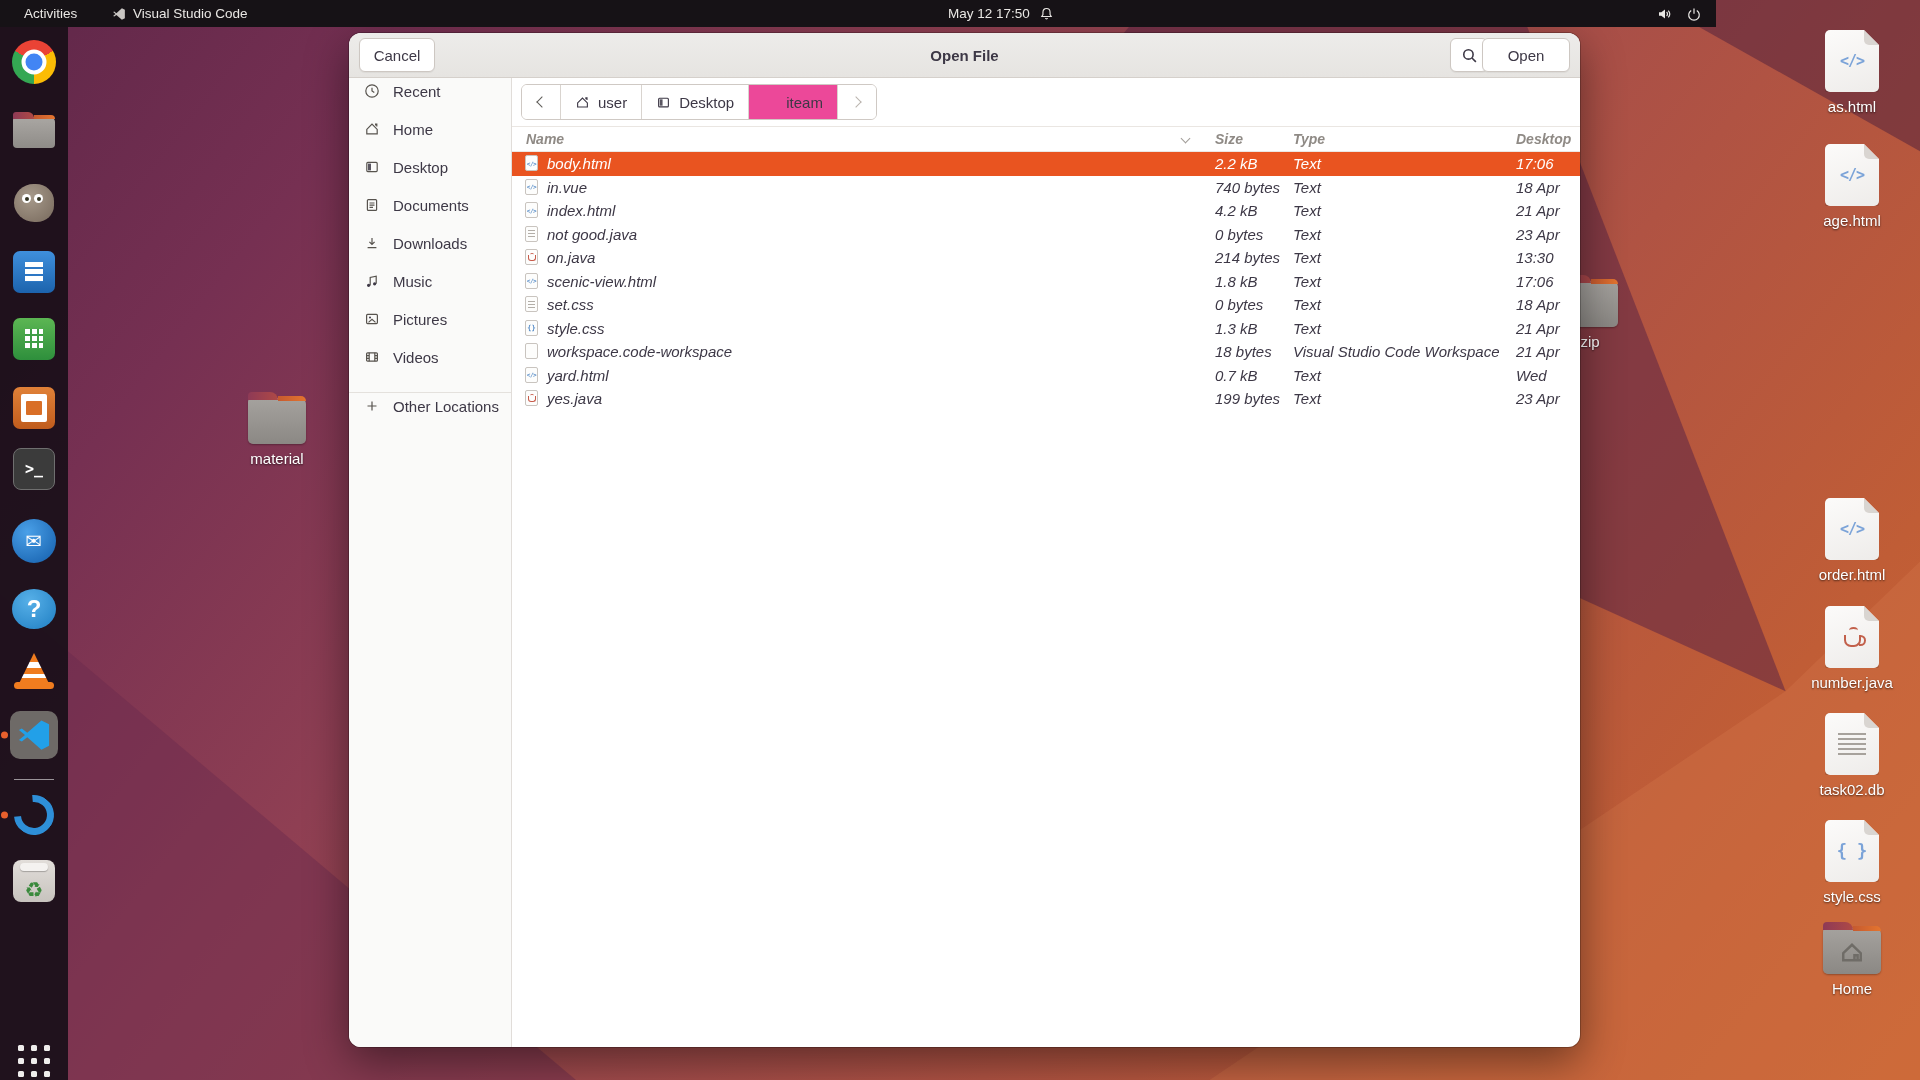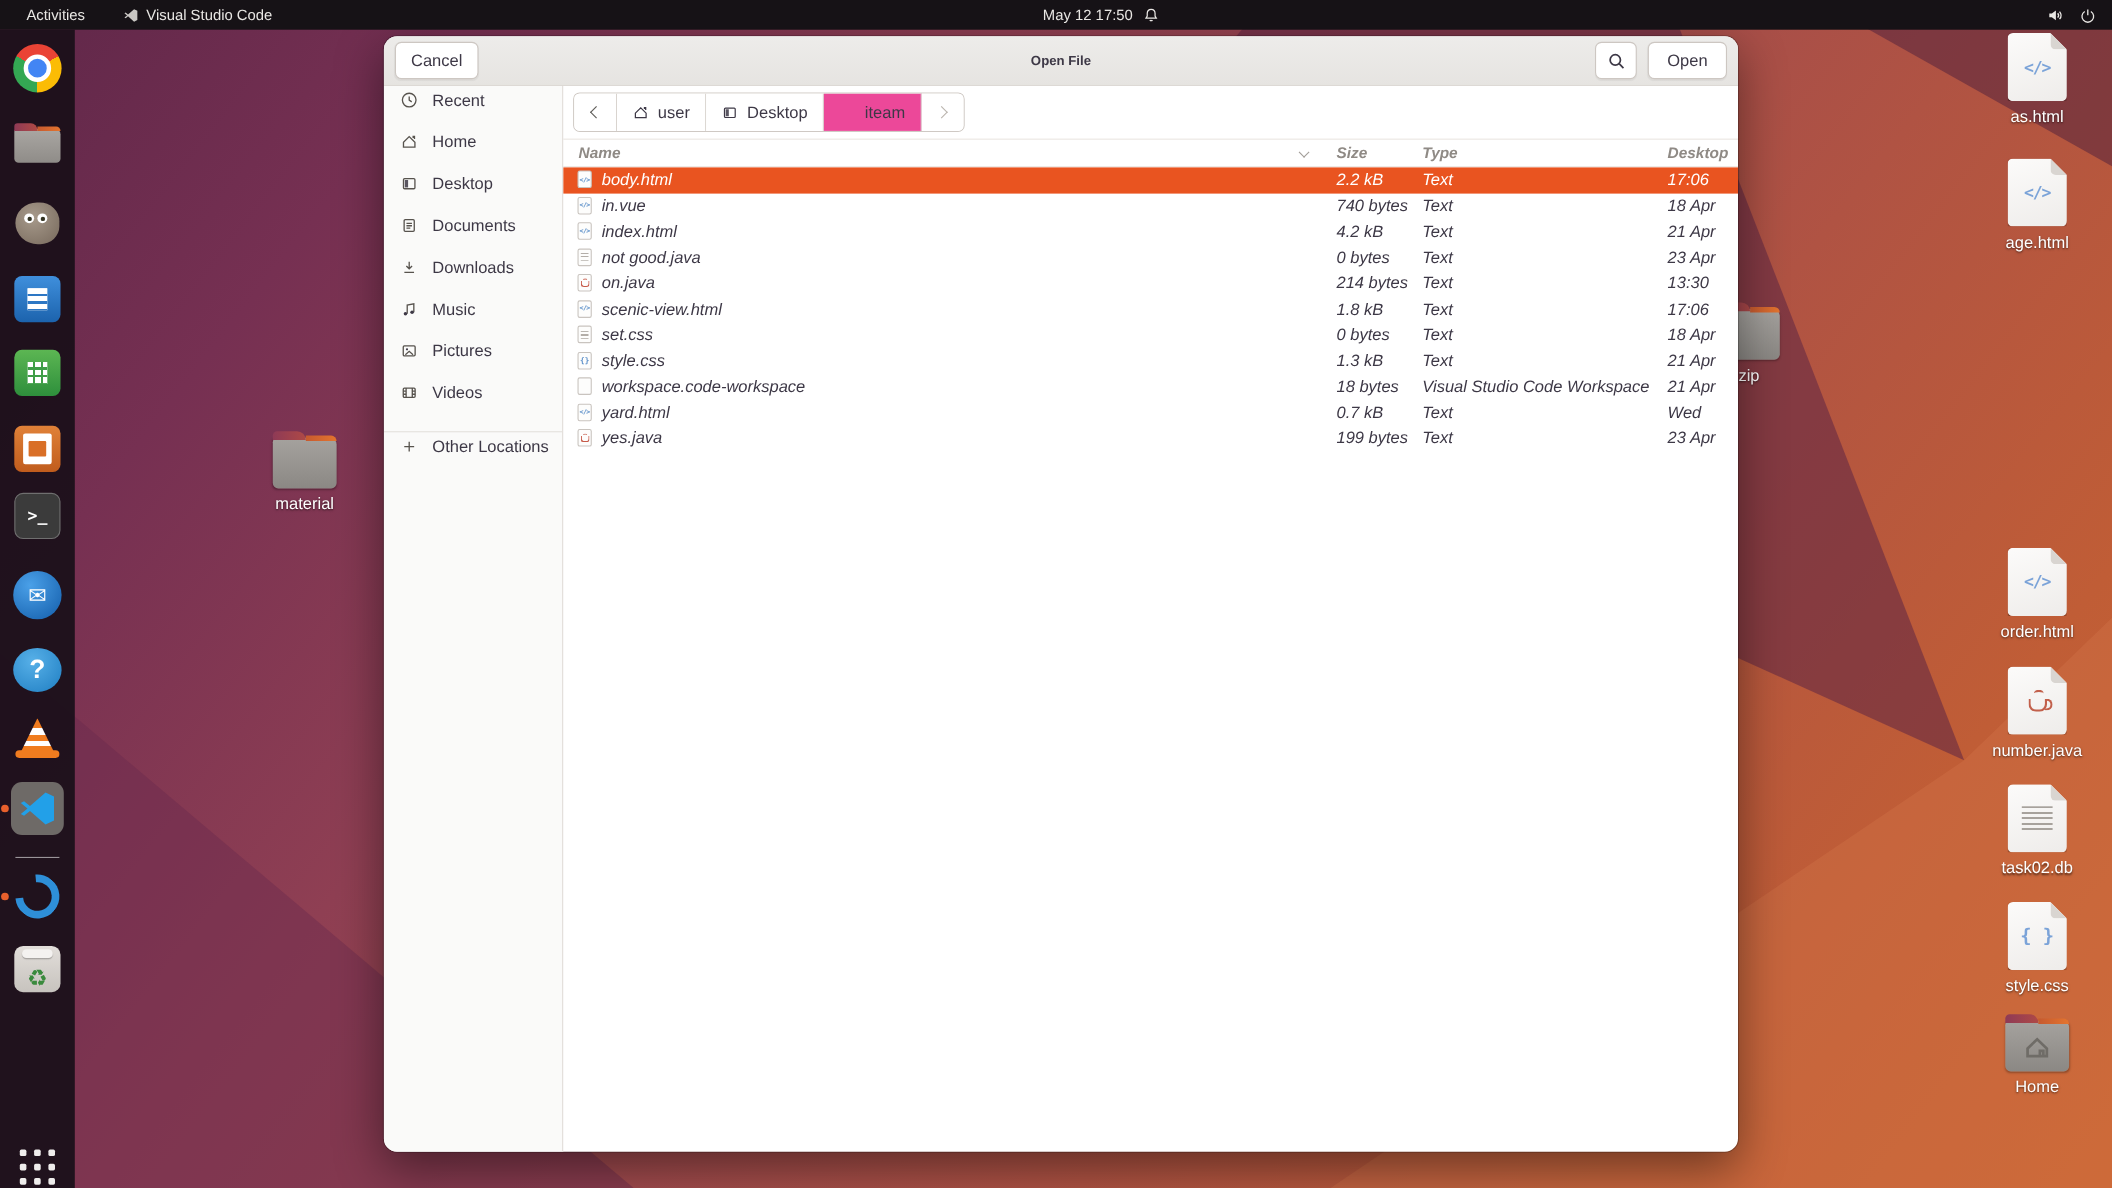--- a/index.html
+++ b/index.html
@@ -9,21 +9,21 @@
   
   .desktop { position:absolute; inset:0;
     background:linear-gradient(128deg,#5f2749 0%,#763052 16%,#8f3f53 34%,#a04a4e 50%,#b05343 66%,#c05d36 84%,#ca6531 100%); }
   .facet { position:absolute; inset:0; }
   .facet.f1 { background:#5c2444; opacity:.55; clip-path:polygon(60% 0,79% 0,93% 64%,47% 27%); }
   .facet.f2 { background:#d4764a; opacity:.35; clip-path:polygon(93% 64%,100% 52%,100% 100%,63% 100%); }
   .facet.f3 { background:#4b1d3b; opacity:.5; clip-path:polygon(86% 0,100% 0,100% 14%); }
   .facet.f4 { background:#6b2a4e; opacity:.45; clip-path:polygon(0 55%,30% 100%,0 100%); }
 
   
-  .topbar { position:absolute; left:0; top:0; width:1920px; height:27px;
+  .topbar { position:absolute; left:0; top:0; width:1716px; height:27px;
     background:#161216; color:#e9e7e4; z-index:100; font-size:13.5px;
     display:flex; align-items:center; }
   .tb-activities { position:absolute; left:16px; top:0; height:27px; display:flex; align-items:center; padding:0 8px; }
   .tb-app { position:absolute; left:112px; top:0; height:27px; display:flex; align-items:center; gap:7px; }
   .tb-app svg { width:14px; height:14px; fill:#c9c6c3; }
   .tb-clock { position:absolute; left:948px; top:0; height:27px; display:flex; align-items:center; gap:9px; }
   .tb-clock svg { width:15px; height:15px; stroke:#e9e7e4; fill:none; stroke-width:1.2; }
   .tb-status { position:absolute; right:14px; top:0; height:27px; display:flex; align-items:center; gap:14px; }
   .tb-status svg { width:16px; height:16px; stroke:#e9e7e4; fill:#e9e7e4; stroke-width:1.2; }
   .tb-status svg.stroke-only { fill:none; }
@@ -125,26 +125,26 @@
   .deskicon.di-text .dg-text, .deskicon.di-css .dg-css { display:flex; }
 
   
   .dialog { position:absolute; left:349px; top:33px; width:1231px; height:1014px;
     background:#fff; border-radius:12px; z-index:50;
     box-shadow:0 14px 44px rgba(0,0,0,.45), 0 0 0 1px rgba(0,0,0,.22);
     display:flex; flex-direction:column; overflow:hidden; color:#3d3846; }
   .dlg-header { height:45px; flex:none; background:linear-gradient(#edecea,#e6e4e1);
     border-bottom:1px solid #d5d0cb; position:relative;
     display:flex; align-items:center; justify-content:center; }
-  .dlg-title { font-weight:700; font-size:12px; }
+  .dlg-title { font-weight:700; font-size:15px; }
   .btn { background:#fff; border:1px solid #cdc7c2; border-radius:6px; height:34px;
     font-size:15px; color:#3d3846; display:flex; align-items:center; justify-content:center;
     box-shadow:0 1px 1px rgba(0,0,0,.05); }
   .btn-cancel { position:absolute; left:10px; top:5px; width:76px; }
-  .btn-open { position:absolute; right:10px; top:5px; width:72px; }
+  .btn-open { position:absolute; right:10px; top:5px; width:88px; }
   .btn-search { position:absolute; right:92px; top:5px; width:38px; }
   .btn-search svg { width:17px; height:17px; stroke:#3d3846; fill:none; stroke-width:1.5; }
 
   .dlg-body { flex:1; display:flex; min-height:0; }
   .sidebar { width:163px; flex:none; background:#fafaf9; border-right:1px solid #e1ddd9; padding-top:5px; }
   .sb-item { height:38px; display:flex; align-items:flex-start; gap:13px; padding-left:15px; font-size:15px; }
   .sb-item svg { width:16px; height:16px; stroke:#57534e; fill:none; stroke-width:1.2; flex:none; }
   .sb-divider { height:1px; background:#e4e1dd; margin:5px 0; }
 
   .content { flex:1; display:flex; flex-direction:column; min-width:0; }

